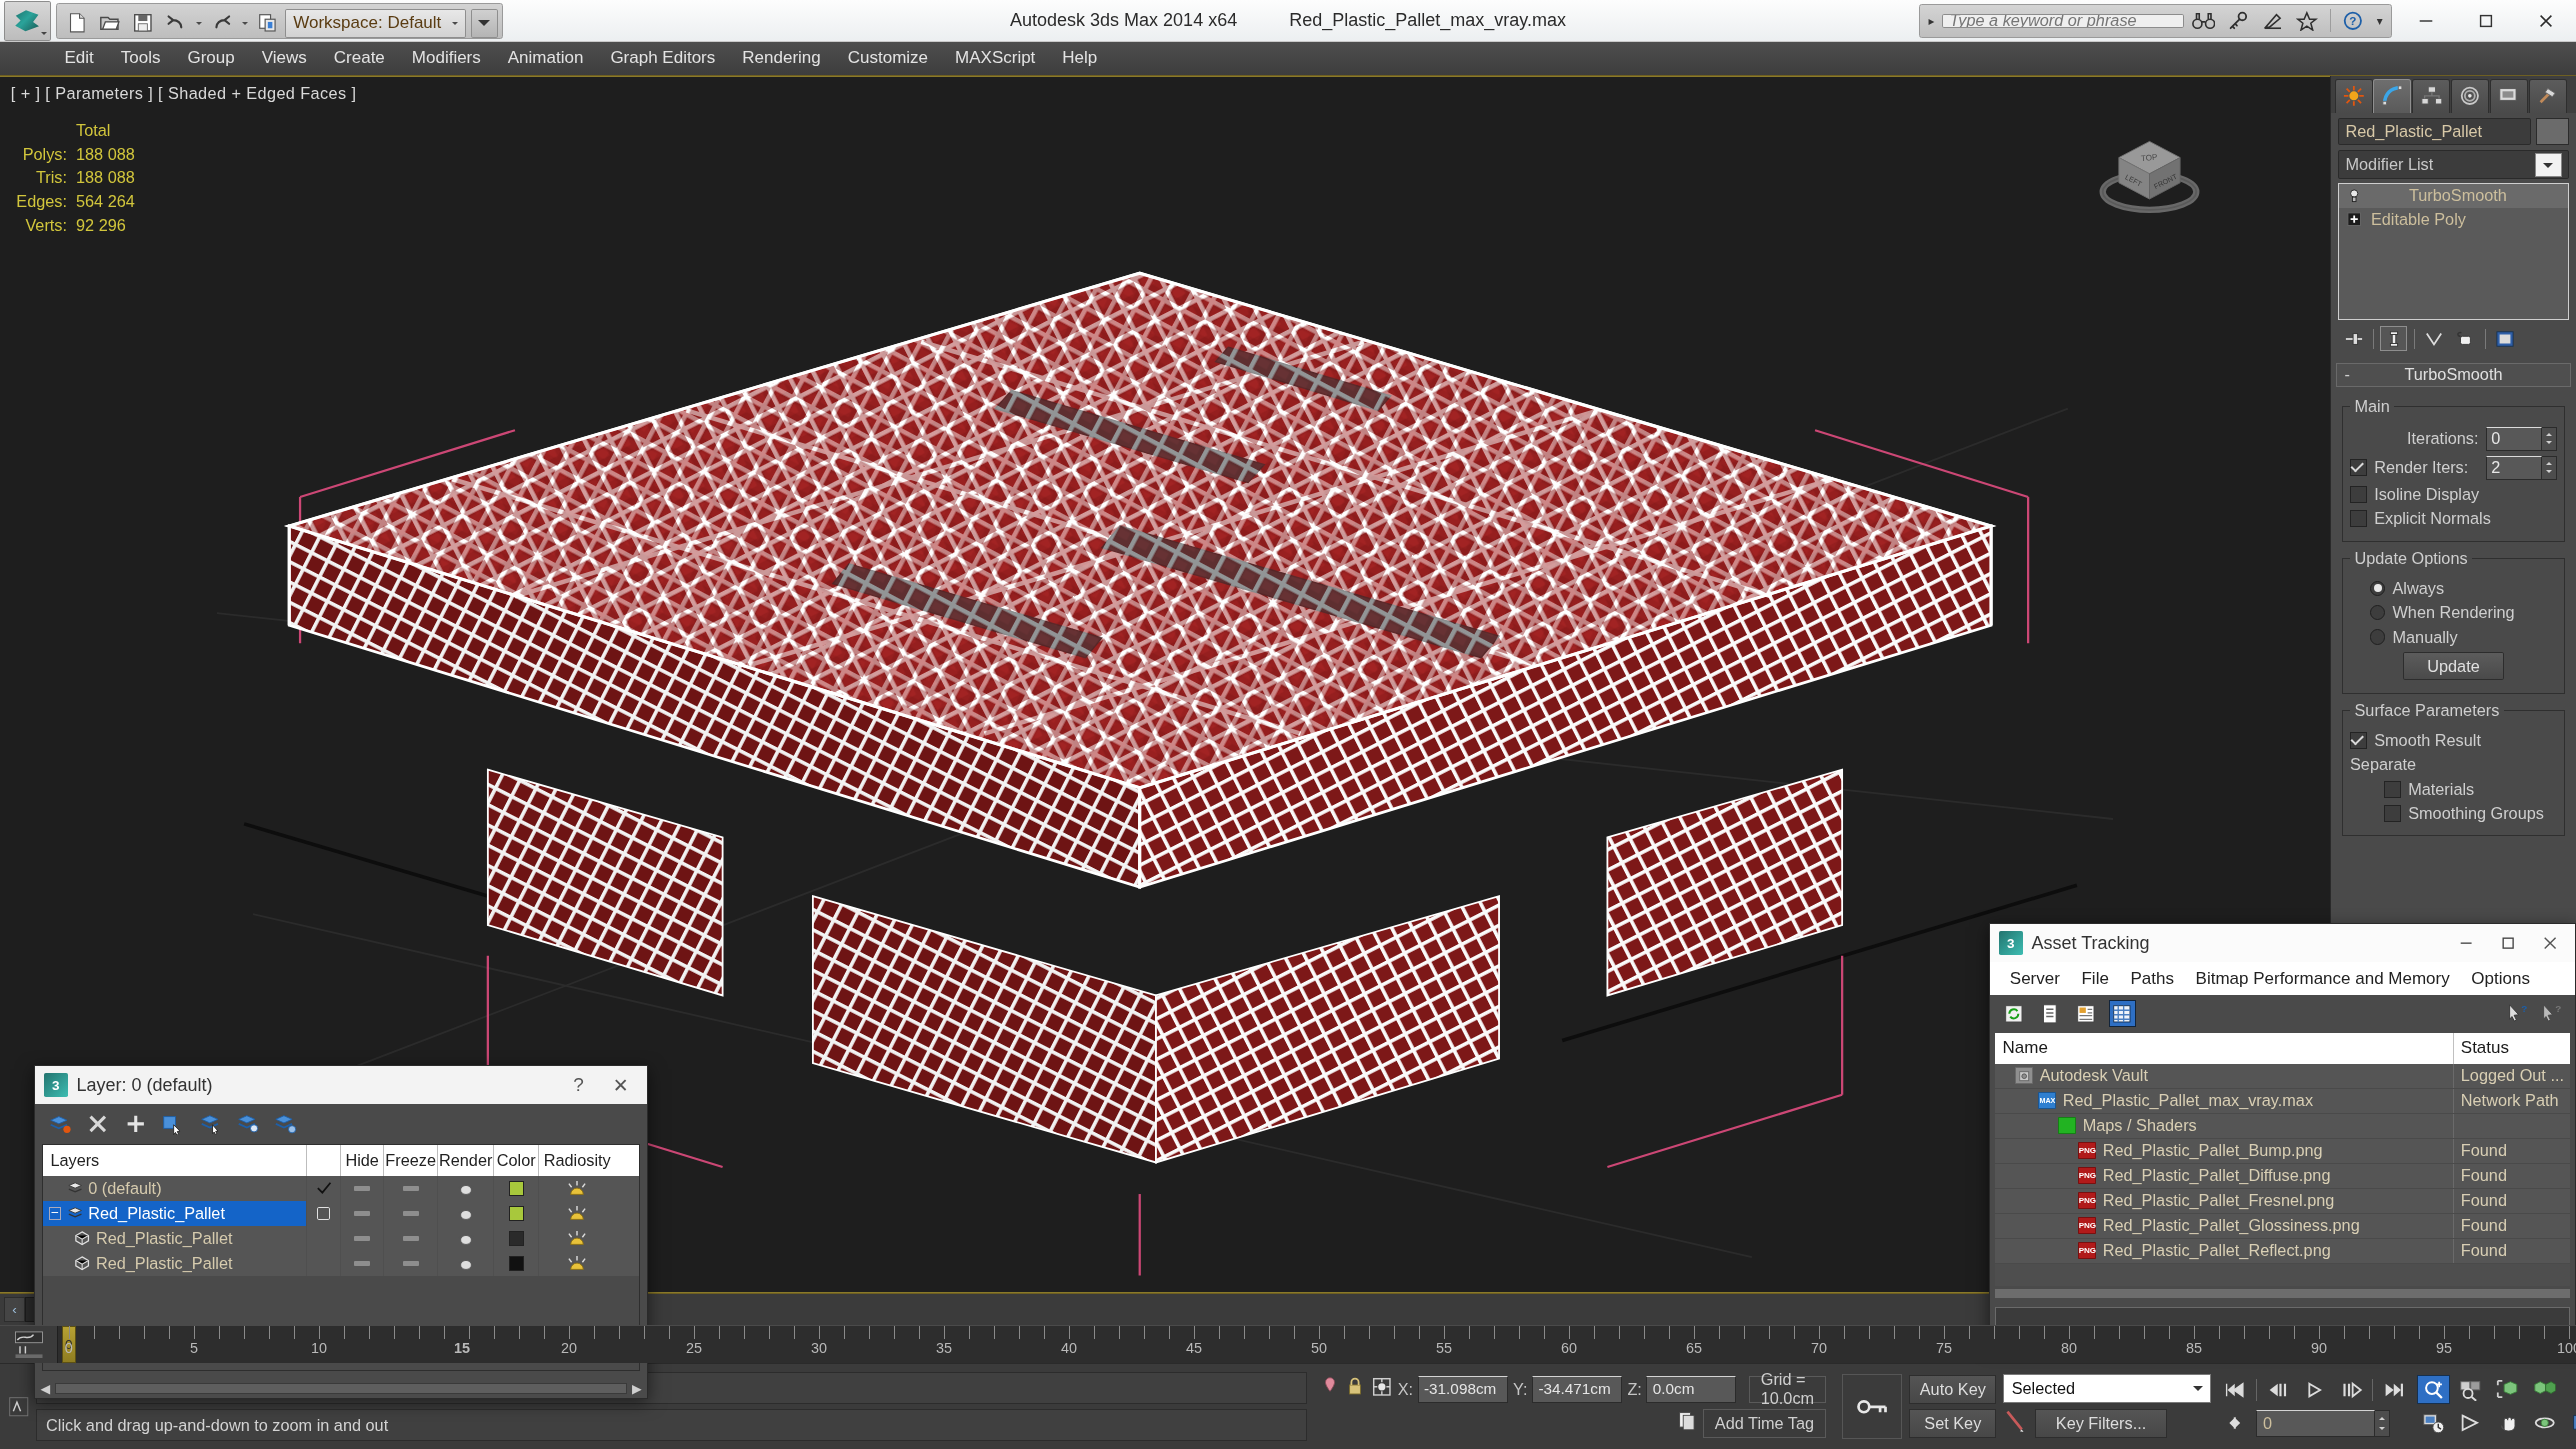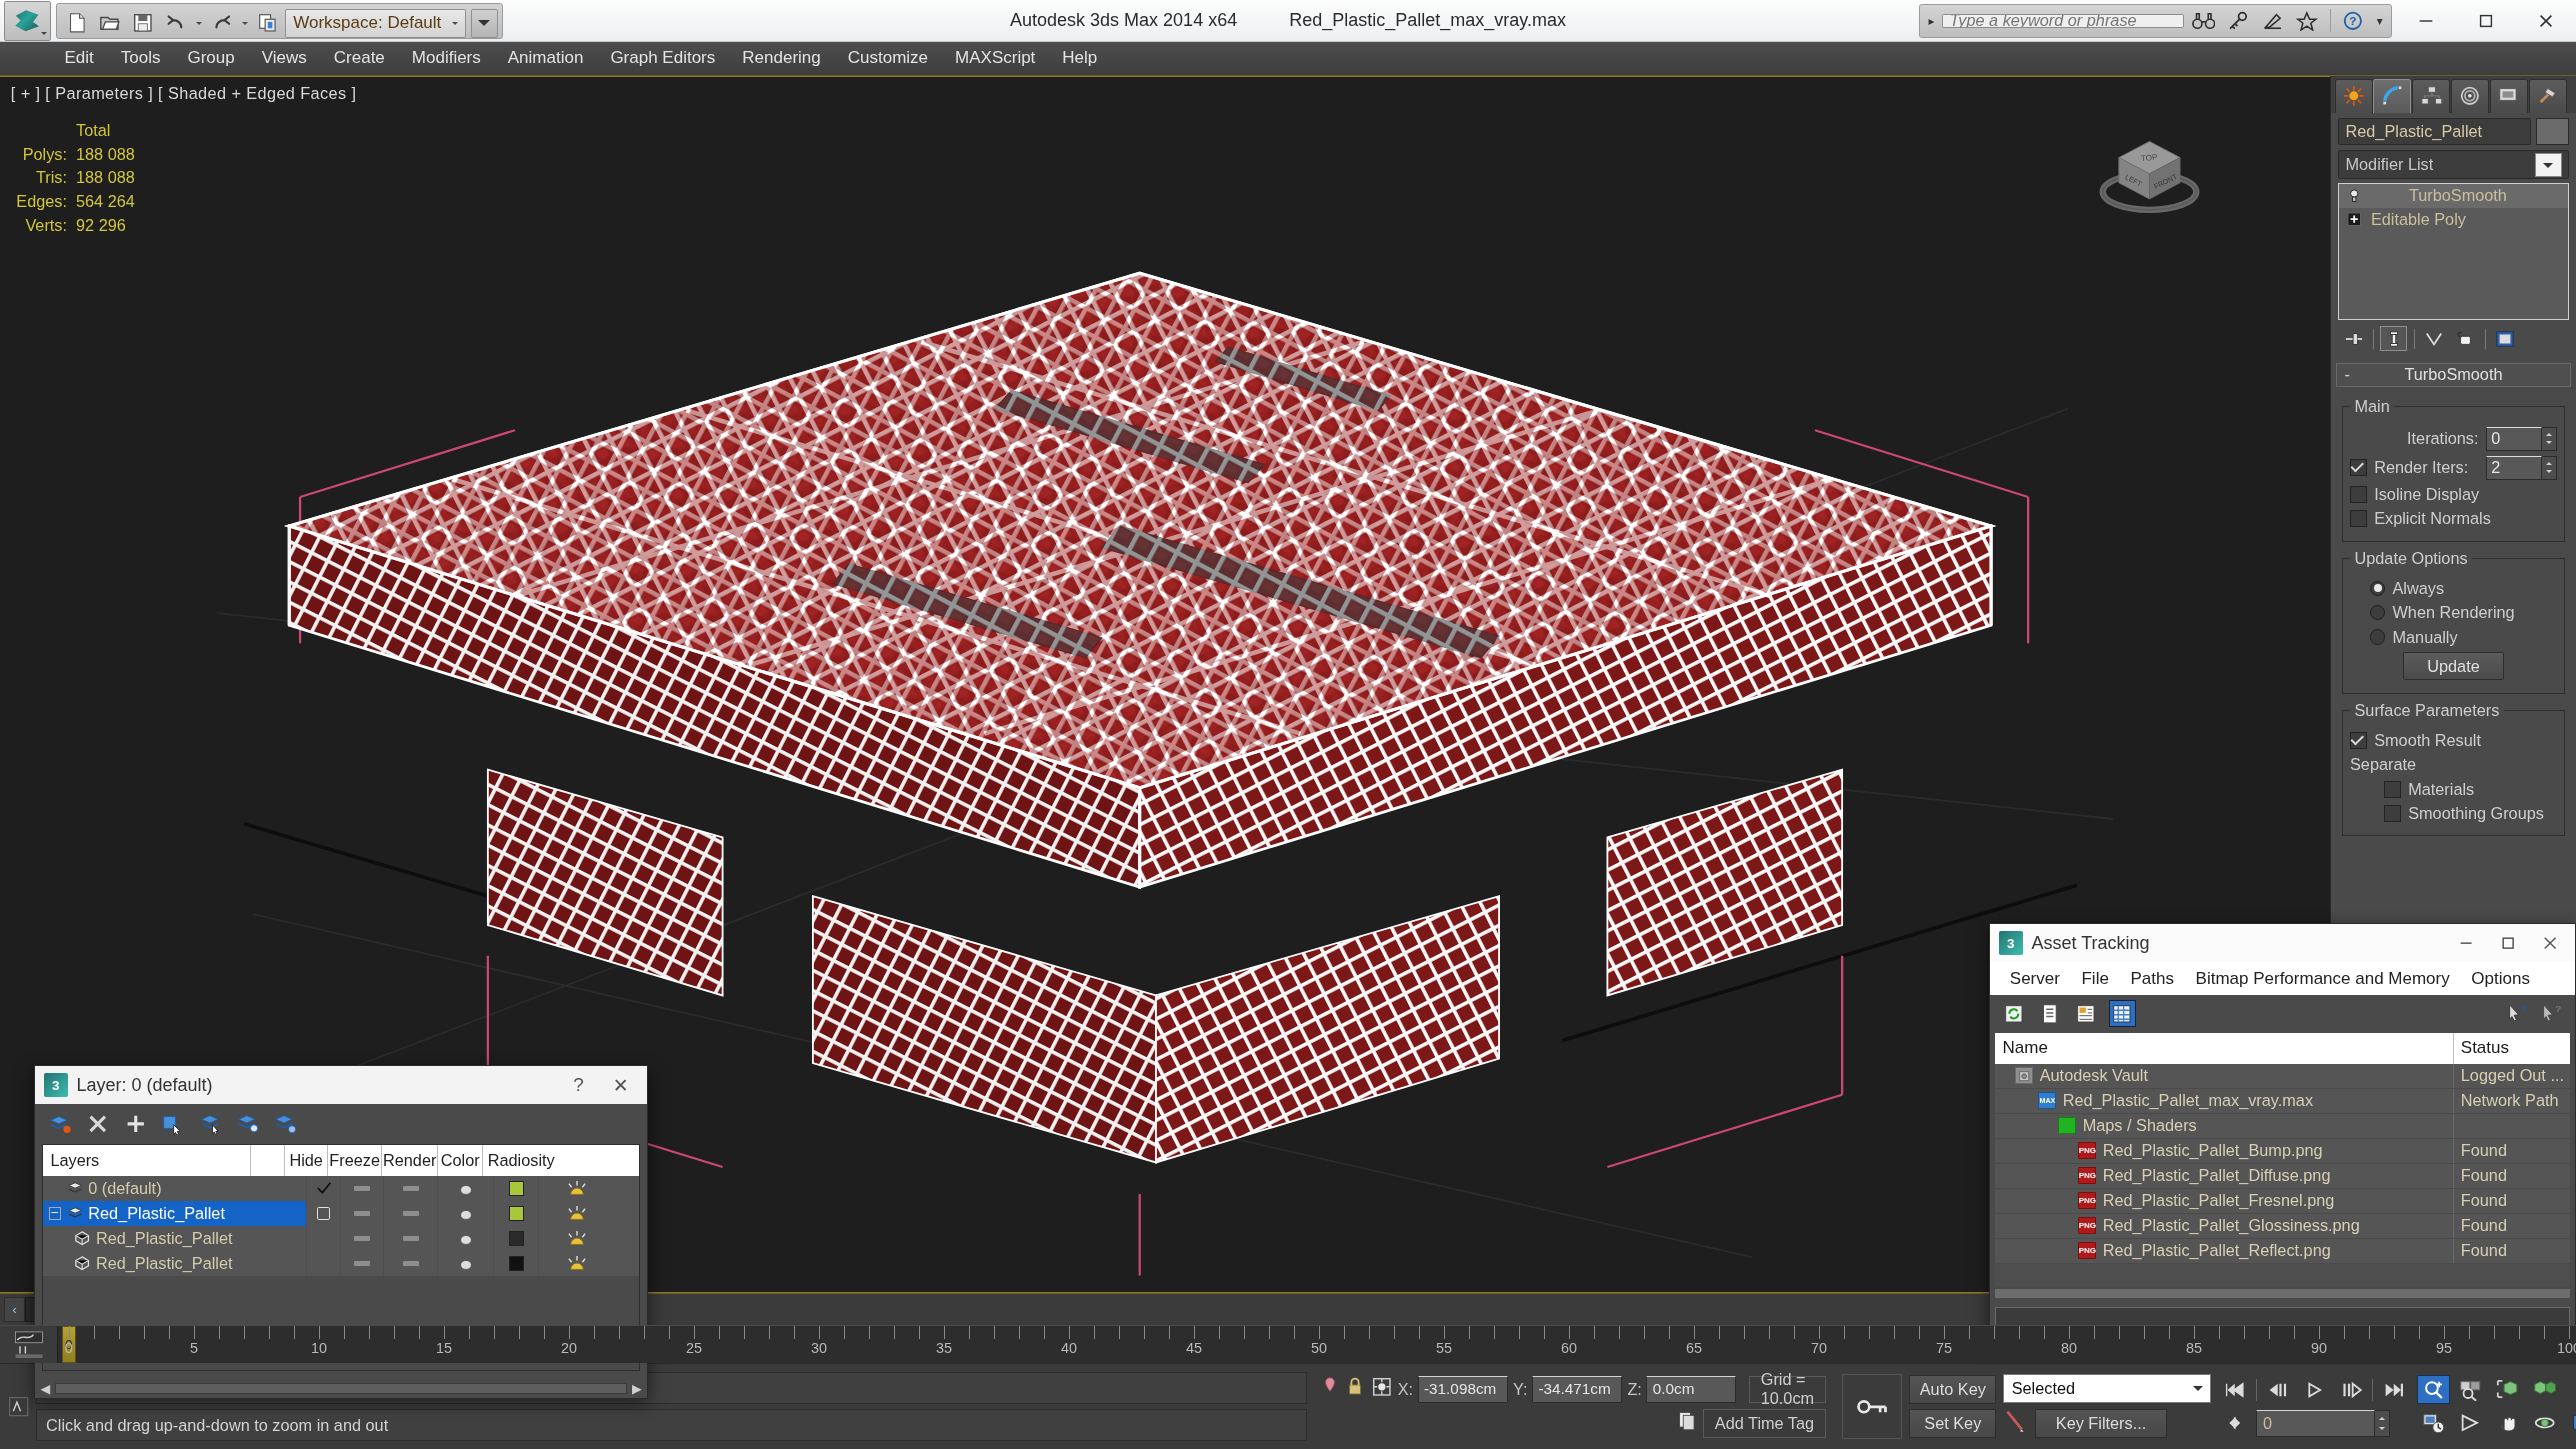--- a/index.html
+++ b/index.html
@@ -791,21 +791,21 @@
           <svg width="23.5" height="21.7" viewBox="0 0 26 24">
               <path d="M2 7l9-4 9 4-9 4z" fill="#4a90d9" stroke="#1d5fa8"></path>
               <path d="M2 12l9 4 9-4" fill="none" stroke="#1d5fa8" stroke-width="2"></path>
               <circle cx="20" cy="18" r="4" fill="#9bc0e8" stroke="#1d5fa8"></circle>
             </svg>
         </div>
       </div>
 
       <div class="lgrid">
         <div class="lhead">
-          <div class="c" style="width:208px">Layers</div>
+          <div class="c" style="width:264px">Layers</div>
           <div class="c" style="width:34px"></div>
           <div class="c" style="width:43px;justify-content:center">Hide</div>
           <div class="c" style="width:54px;justify-content:center">Freeze</div>
           <div class="c" style="width:56px;justify-content:center">Render</div>
           <div class="c" style="width:45px;justify-content:center">Color</div>
           <div class="c" style="width:76px;justify-content:center;border-right:none">Radiosity</div>
         </div>
 
         <div class="lrow">
           <div class="c c0" style="width:264px">
@@ -1144,21 +1144,21 @@
           <div class="tick" style="left: 186px;"></div>
           <div class="tick" style="left: 211px;"></div>
           <div class="tick" style="left: 236px;"></div>
           <div class="tick" style="left: 261px;"></div>
           <div class="tlabel" style="left: 261px;">10</div>
           <div class="tick" style="left: 286px;"></div>
           <div class="tick" style="left: 311px;"></div>
           <div class="tick" style="left: 336px;"></div>
           <div class="tick" style="left: 361px;"></div>
           <div class="tick" style="left: 386px;"></div>
-          <div class="tlabel" style="left: 386px;">15</div>
+          <div class="tlabel" style="left: 404px; font-weight: bold;">15</div>
           <div class="tick" style="left: 411px;"></div>
           <div class="tick" style="left: 436px;"></div>
           <div class="tick" style="left: 461px;"></div>
           <div class="tick" style="left: 486px;"></div>
           <div class="tick" style="left: 511px;"></div>
           <div class="tlabel" style="left: 511px;">20</div>
           <div class="tick" style="left: 536px;"></div>
           <div class="tick" style="left: 561px;"></div>
           <div class="tick" style="left: 586px;"></div>
           <div class="tick" style="left: 611px;"></div>

